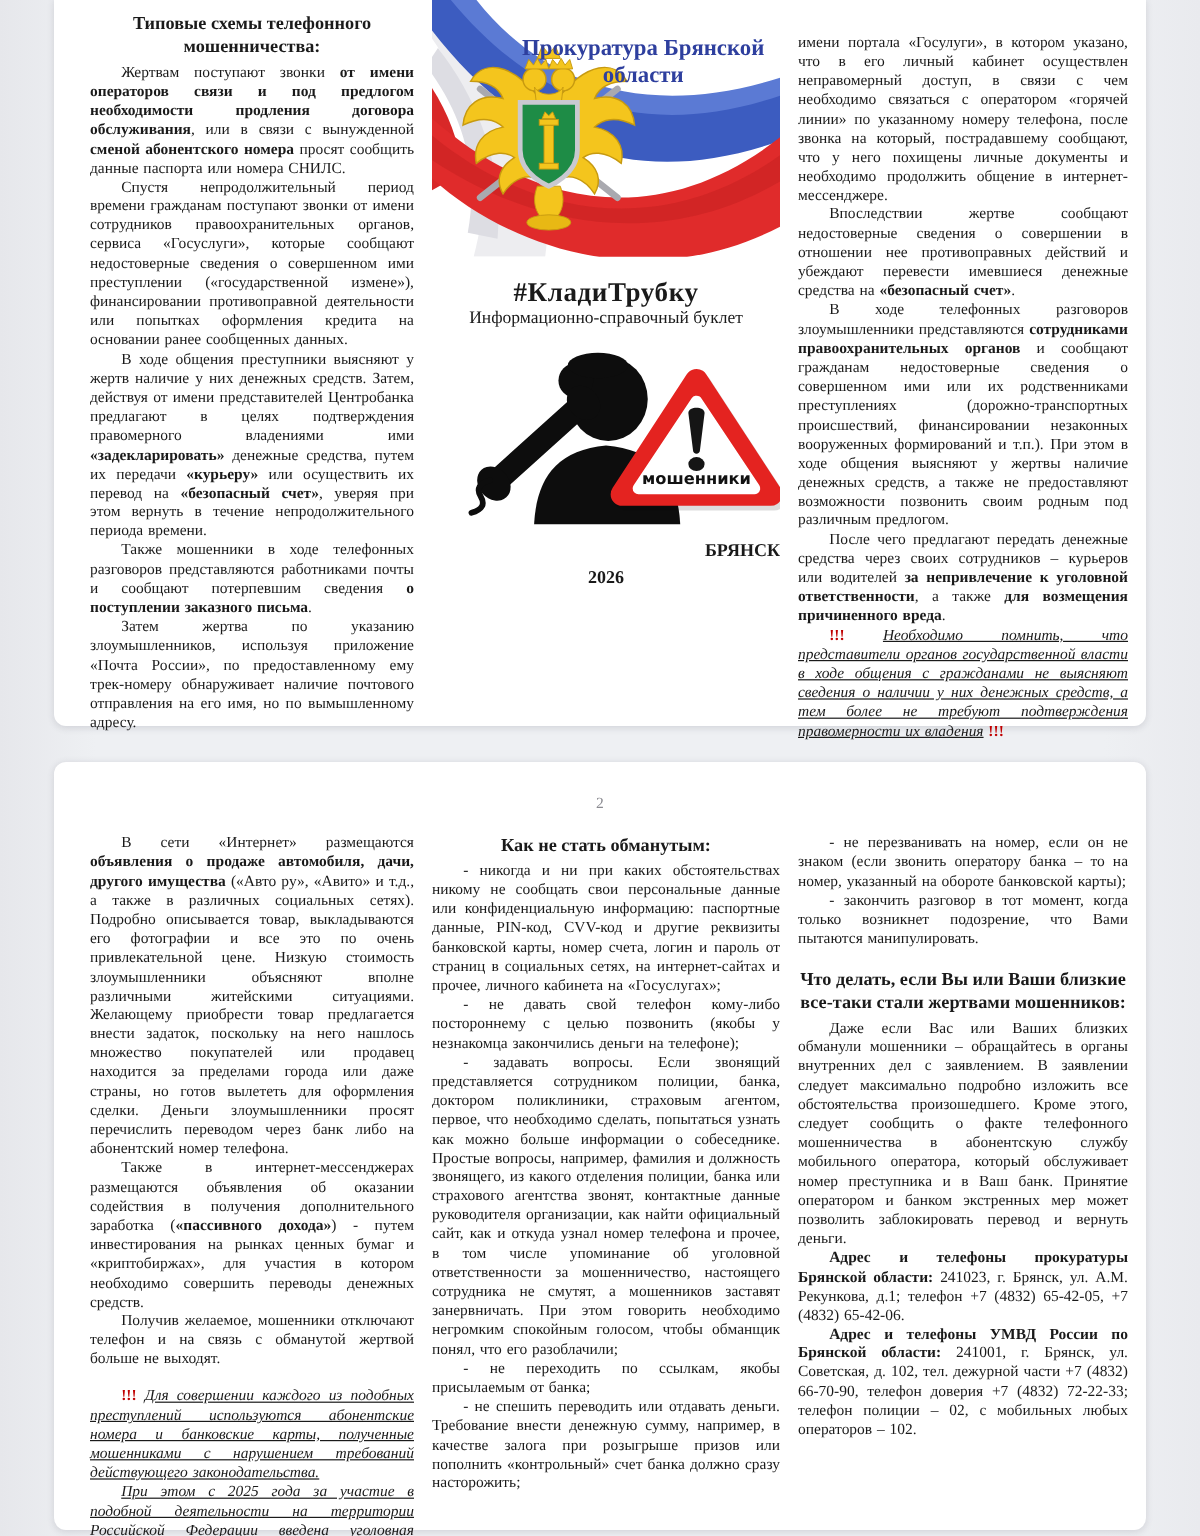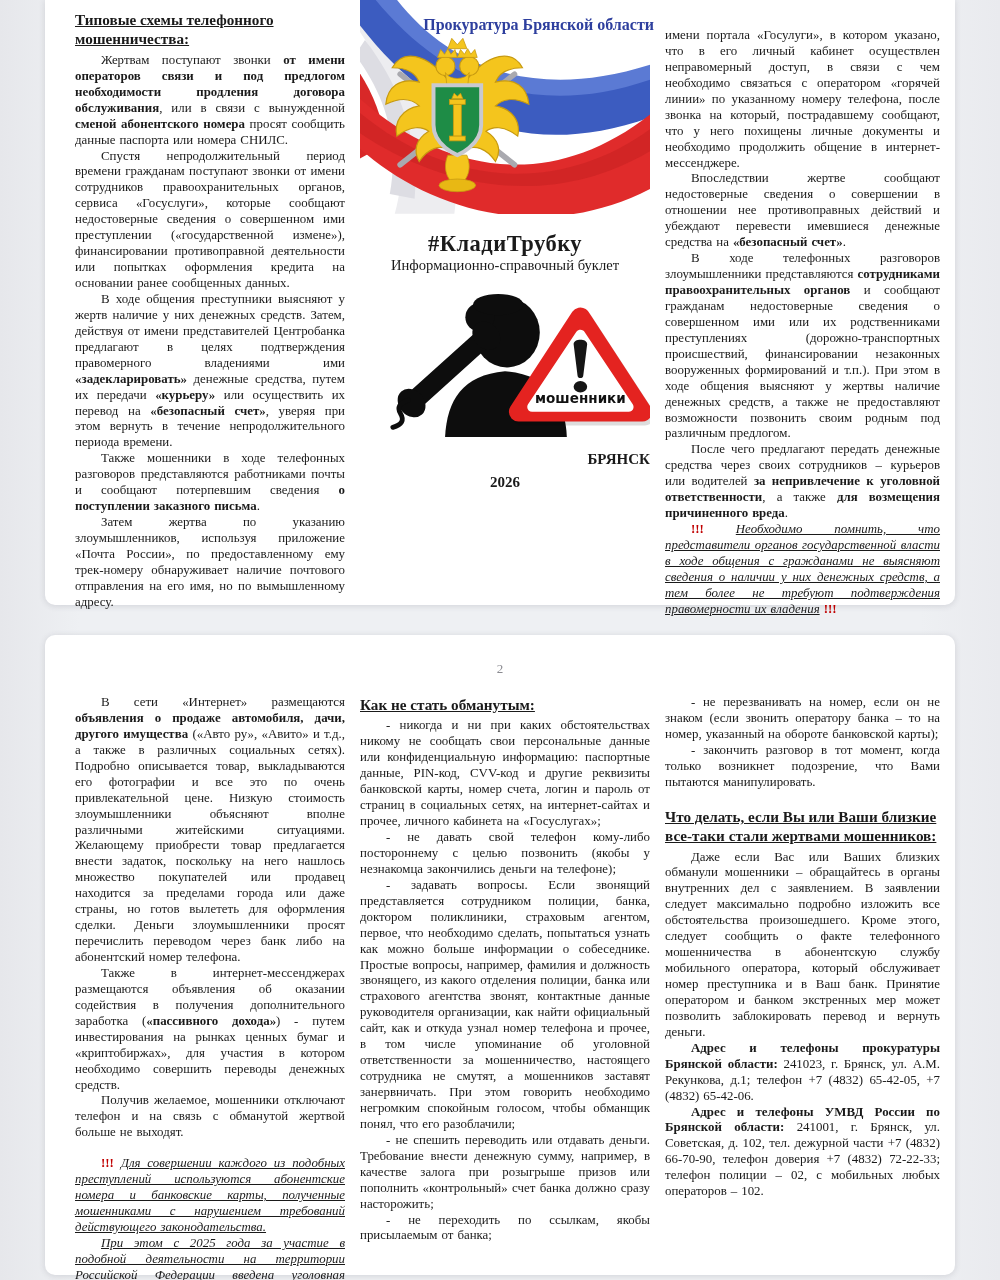--- a/index.html
+++ b/index.html
@@ -25,32 +25,31 @@
     margin:0;text-indent:26px;font-size:12.9px;line-height:1.235;
     text-align:justify;word-spacing:.06em;
   }
   .para.noindent{text-indent:0;}
   .para.space-before{margin-top:15px;}
   .b{font-weight:bold;}
   .i{font-style:italic;}
   .u{text-decoration:underline;}
   .red{color:#c00000;font-weight:bold;}
   .col-title{
-    font-weight:bold;font-size:15.2px;line-height:1.28;text-align:left;
+    font-weight:bold;font-size:15.2px;line-height:1.28;text-align:center;
     margin:0 0 4px 0;
-    text-decoration:underline;
   }
   .page-number{
     text-align:center;font-size:13px;color:#8a8a90;margin:0 0 18px 0;line-height:16px;
   }
   
   .flag-wrap{margin:-10px 0 0 0;line-height:0;}
   .org-name{
-    position:absolute;top:6px;right:-4px;width:236px;text-align:right;
-    font-weight:bold;font-size:16px;color:#2e3f9e;line-height:1.15;
+    position:absolute;top:20px;right:-4px;width:236px;text-align:center;
+    font-weight:bold;font-size:19px;color:#2e3f9e;line-height:1.15;
   }
   .hashtag{
     text-align:center;font-weight:bold;font-size:22.5px;margin-top:18px;line-height:1.1;
     letter-spacing:.5px;
   }
   .booklet-subtitle{
     text-align:center;font-size:14.6px;line-height:1.2;
   }
   .fraud-wrap{margin-top:18px;line-height:0;}
   .city{ text-align:right;font-weight:bold;font-size:15px;margin-top:13px;line-height:1.2;}
@@ -165,22 +164,22 @@
           <p class="para"><span class="i u">При этом с 2025 года за участие в подобной деятельности на территории Российской Федерации введена уголовная ответственность</span></p>
         </div>
     </div>
 
     <div class="col c2">
       <h2 class="col-title">Как не стать обманутым:</h2>
       <div>
           <p class="para">- никогда и ни при каких обстоятельствах никому не сообщать свои персональные данные или конфиденциальную информацию: паспортные данные, PIN-код, CVV-код и другие реквизиты банковской карты, номер счета, логин и пароль от страниц в социальных сетях, на интернет-сайтах и прочее, личного кабинета на «Госуслугах»;</p>
           <p class="para">- не давать свой телефон кому-либо постороннему с целью позвонить (якобы у незнакомца закончились деньги на телефоне);</p>
           <p class="para">- задавать вопросы. Если звонящий представляется сотрудником полиции, банка, доктором поликлиники, страховым агентом, первое, что необходимо сделать, попытаться узнать как можно больше информации о собеседнике. Простые вопросы, например, фамилия и должность звонящего, из какого отделения полиции, банка или страхового агентства звонят, контактные данные руководителя организации, как найти официальный сайт, как и откуда узнал номер телефона и прочее, в том числе упоминание об уголовной ответственности за мошенничество, настоящего сотрудника не смутят, а мошенников заставят занервничать. При этом говорить необходимо негромким спокойным голосом, чтобы обманщик понял, что его разоблачили;</p>
+          <p class="para">- не переходить по ссылкам, якобы присылаемым от банка;</p>
           <p class="para">- не спешить переводить или отдавать деньги. Требование внести денежную сумму, например, в качестве залога при розыгрыше призов или пополнить «контрольный» счет банка должно сразу насторожить;</p>
-          <p class="para">- не переходить по ссылкам, якобы присылаемым от банка;</p>
         </div>
     </div>
 
     <div class="col c3">
       <div>
           <p class="para">- не перезванивать на номер, если он не знаком (если звонить оператору банка – то на номер, указанный на обороте банковской карты);</p>
           <p class="para">- закончить разговор в тот момент, когда только возникнет подозрение, что Вами пытаются манипулировать.</p>
         </div>
       <h2 class="col-title p2c3-title">Что делать, если Вы или Ваши близкие все-таки стали жертвами мошенников:</h2>
       <div>

